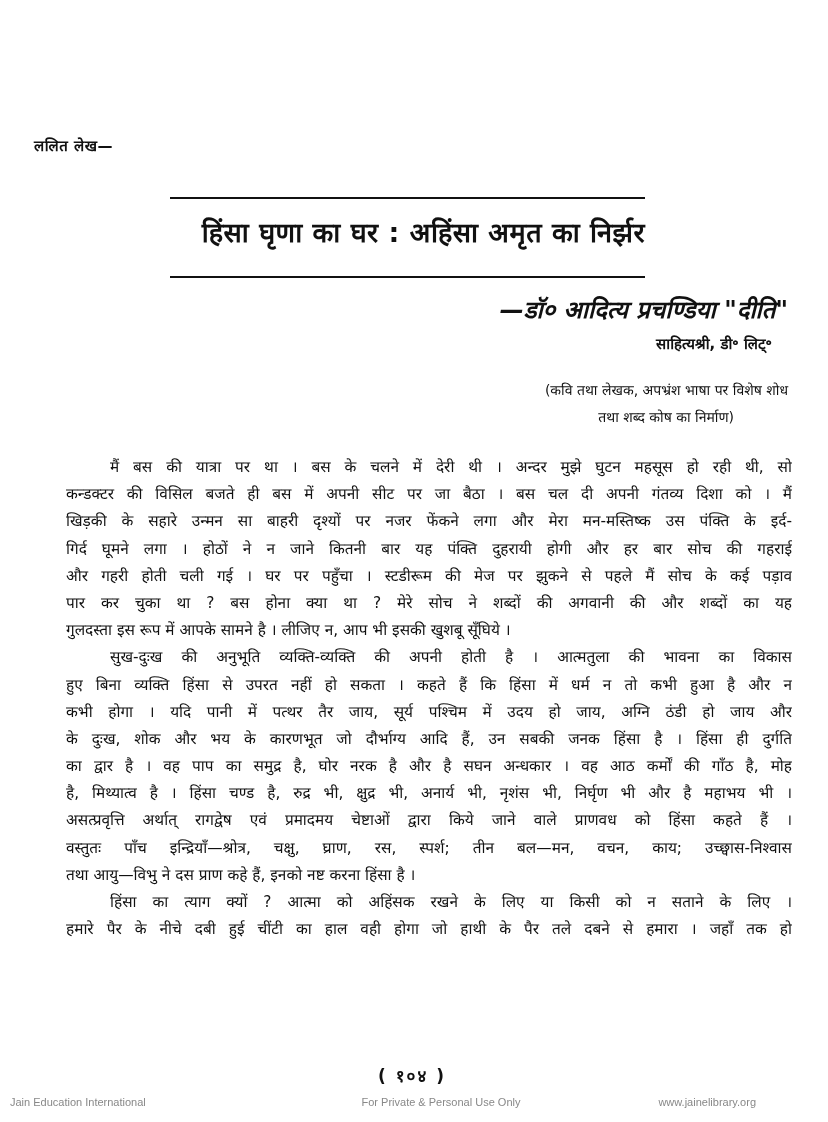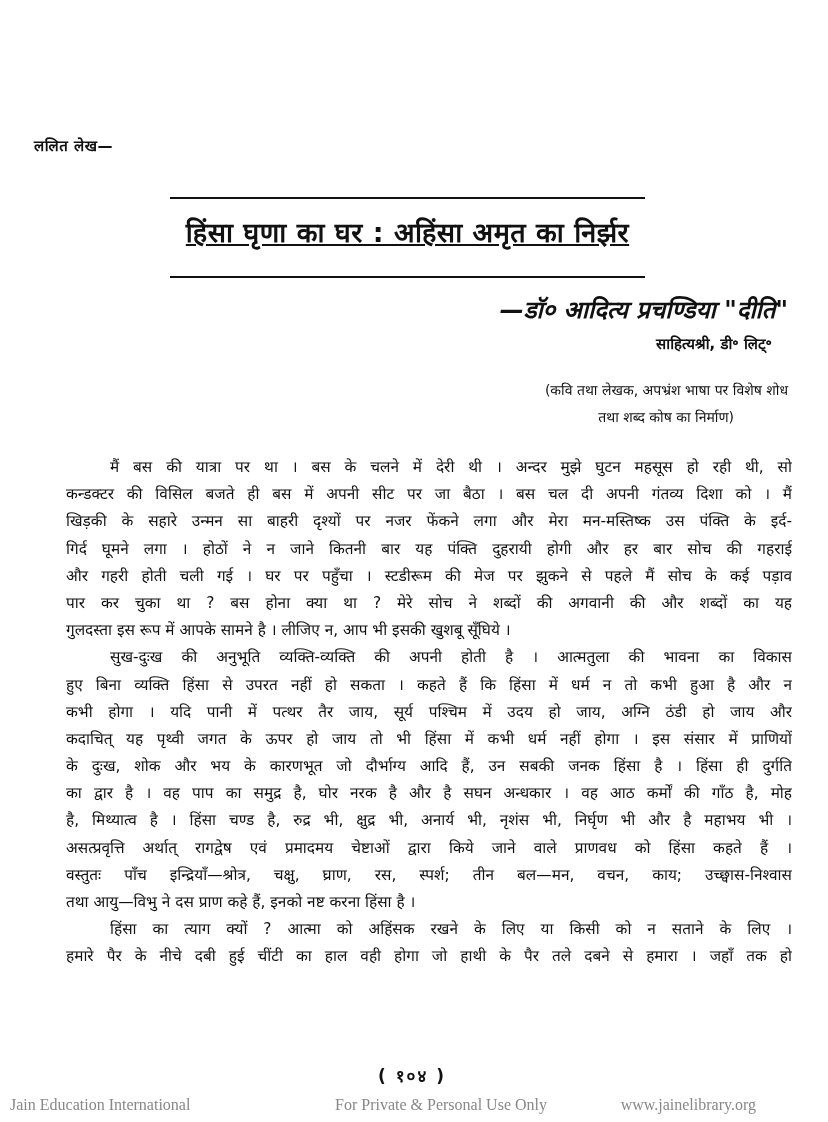--- a/index.html
+++ b/index.html
@@ -11,23 +11,22 @@
     position: absolute; left: 34px; top: 135px;
     font-size: 15px; font-weight: bold; letter-spacing: 0.5px;
   }
   .rule {
     position: absolute; left: 170px; width: 475px; height: 2px; background: #111;
   }
   .rule.top { top: 197px; }
   .rule.bottom { top: 276px; }
   .title {
     position: absolute; left: 170px; width: 475px; top: 213px;
-    text-align: center; font-size: 27px; font-weight: bold; white-space: nowrap;
+    text-align: right; font-size: 27px; font-weight: bold; white-space: nowrap;
     letter-spacing: 0.5px;
-    text-decoration: underline;
   }
   .author {
     position: absolute; right: 40px; top: 292px;
     font-size: 24px; font-style: italic; font-weight: bold; white-space: nowrap;
   }
   .degree {
     position: absolute; right: 56px; top: 333px;
     font-size: 15px; font-weight: bold; white-space: nowrap;
   }
   .note {
@@ -46,21 +45,21 @@
     text-align-last: justify; height: 27.2px;
   }
   .line.indent { padding-left: 44px; }
   .line.last { text-align-last: left; }
   .page-number {
     position: absolute; left: 0; width: 824px; top: 1064px;
     text-align: center; font-size: 17px; font-weight: bold; letter-spacing: 2px;
   }
   .footer {
     position: absolute; top: 1093px; left: 0; width: 768px; height: 20px;
-    font-family: Liberation Serif, serif; font-size: 16px; color: #888;
+    font-family: Liberation Sans, sans-serif; font-size: 11px; color: #888;
   }
   .footer span { position: absolute; top: 3px; }
   .footer .left { left: 10px; }
   .footer .center { left: 0; width: 828px; text-align: center; margin-left: 27px; }
   .footer .right { right: 12px; margin-left: 21px; }
 </style>
 </head>
 <body>
 
 <div class="section-label">ललित लेख—</div>
@@ -82,21 +81,20 @@
   <span class="line">कन्डक्टर की विसिल बजते ही बस में अपनी सीट पर जा बैठा । बस चल दी अपनी गंतव्य दिशा को । मैं</span>
   <span class="line">खिड़की के सहारे उन्मन सा बाहरी दृश्यों पर नजर फेंकने लगा और मेरा मन-मस्तिष्क उस पंक्ति के इर्द-</span>
   <span class="line">गिर्द घूमने लगा । होठों ने न जाने कितनी बार यह पंक्ति दुहरायी होगी और हर बार सोच की गहराई</span>
   <span class="line">और गहरी होती चली गई । घर पर पहुँचा । स्टडीरूम की मेज पर झुकने से पहले मैं सोच के कई पड़ाव</span>
   <span class="line">पार कर चुका था ? बस होना क्या था ? मेरे सोच ने शब्दों की अगवानी की और शब्दों का यह</span>
   <span class="line last">गुलदस्ता इस रूप में आपके सामने है । लीजिए न, आप भी इसकी खुशबू सूँघिये ।</span>
 
   <span class="line indent">सुख-दुःख की अनुभूति व्यक्ति-व्यक्ति की अपनी होती है । आत्मतुला की भावना का विकास</span>
   <span class="line">हुए बिना व्यक्ति हिंसा से उपरत नहीं हो सकता । कहते हैं कि हिंसा में धर्म न तो कभी हुआ है और न</span>
   <span class="line">कभी होगा । यदि पानी में पत्थर तैर जाय, सूर्य पश्चिम में उदय हो जाय, अग्नि ठंडी हो जाय और</span>
-  <span class="line">कदाचित् यह पृथ्वी जगत के ऊपर हो जाय तो भी हिंसा में कभी धर्म नहीं होगा । इस संसार में प्राणियों</span>
   <span class="line">के दुःख, शोक और भय के कारणभूत जो दौर्भाग्य आदि हैं, उन सबकी जनक हिंसा है । हिंसा ही दुर्गति</span>
   <span class="line">का द्वार है । वह पाप का समुद्र है, घोर नरक है और है सघन अन्धकार । वह आठ कर्मों की गाँठ है, मोह</span>
   <span class="line">है, मिथ्यात्व है । हिंसा चण्ड है, रुद्र भी, क्षुद्र भी, अनार्य भी, नृशंस भी, निर्घृण भी और है महाभय भी ।</span>
   <span class="line">असत्प्रवृत्ति अर्थात् रागद्वेष एवं प्रमादमय चेष्टाओं द्वारा किये जाने वाले प्राणवध को हिंसा कहते हैं ।</span>
   <span class="line">वस्तुतः पाँच इन्द्रियाँ—श्रोत्र, चक्षु, घ्राण, रस, स्पर्श; तीन बल—मन, वचन, काय; उच्छ्वास-निश्वास</span>
   <span class="line last">तथा आयु—विभु ने दस प्राण कहे हैं, इनको नष्ट करना हिंसा है ।</span>
 
   <span class="line indent">हिंसा का त्याग क्यों ? आत्मा को अहिंसक रखने के लिए या किसी को न सताने के लिए ।</span>
   <span class="line">हमारे पैर के नीचे दबी हुई चींटी का हाल वही होगा जो हाथी के पैर तले दबने से हमारा । जहाँ तक हो</span>
 </div>

